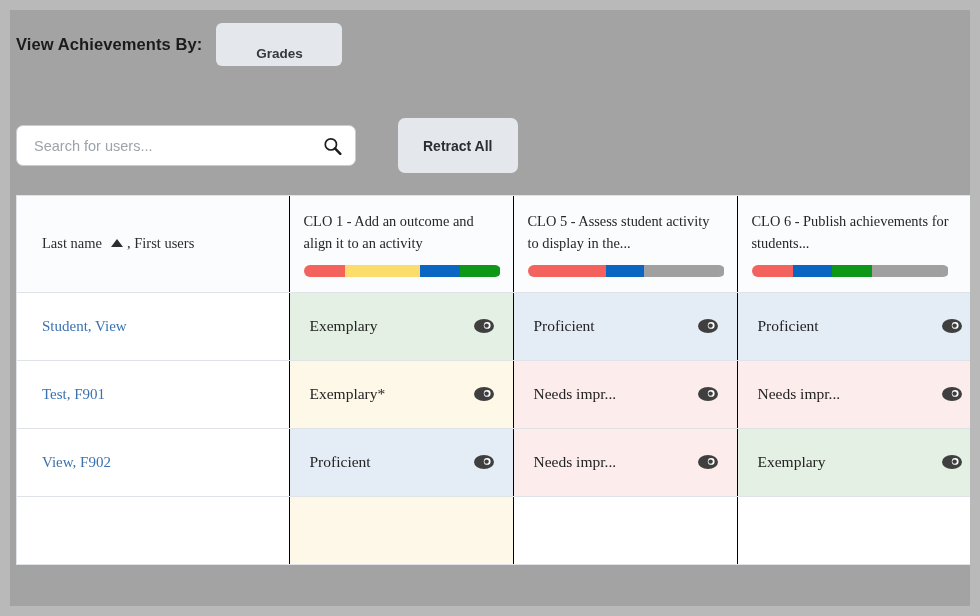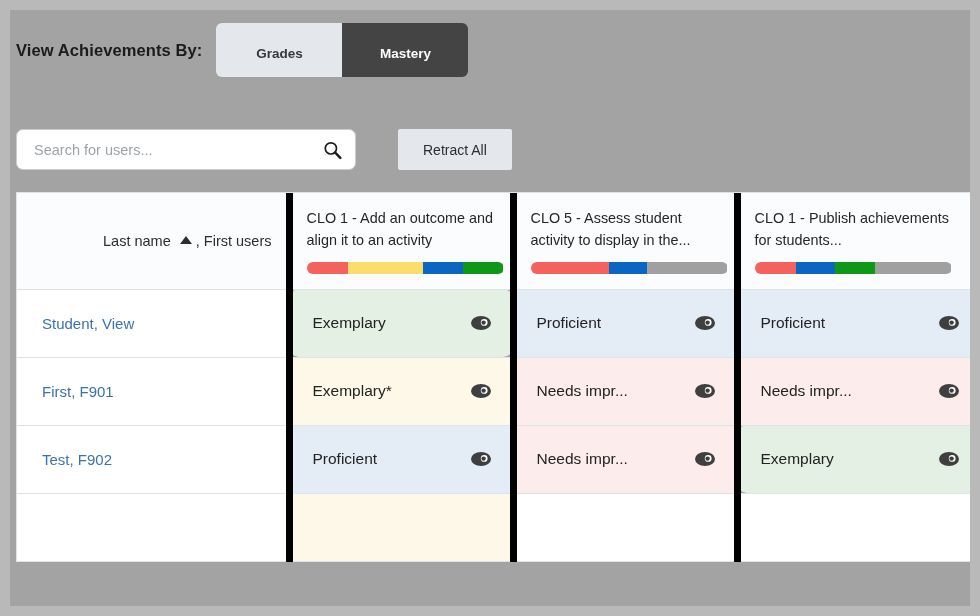--- a/index.html
+++ b/index.html
@@ -37,21 +37,21 @@
   .seg-group {
     display: flex;
     margin-left: 14px;
     border-radius: 6px;
     overflow: hidden;
   }
   .seg {
     font-size: 13.5px;
     font-weight: bold;
     padding: 8px 16px;
-    height: 54px;
+    height: 43px;
     line-height: 45px;
     text-align: center;
     cursor: pointer;
     border: none;
     font-family: inherit;
   }
   .seg-off { background: #e4e8ed; color: #35383c; min-width: 126px; }
   .seg-on  { background: #444444; color: #ffffff; min-width: 126px; }
 
   
@@ -97,62 +97,62 @@
     right: 13px;
     top: 50%;
     transform: translateY(-50%);
     width: 19px; height: 19px;
     display: block;
   }
   .retract-btn {
     margin-left: 42px;
     background: #e4e8ed;
     border: none;
-    border-radius: 2px;
-    height: 41px;
+    border-radius: 7px;
+    height: 55px;
     padding: 0 25px;
     font-size: 14px;
-    font-weight: normal;
+    font-weight: bold;
     color: #2b2e31;
     font-family: inherit;
     cursor: pointer;
   }
 
   
   .table-wrap {
     margin: 22px 0 0 6px;
     width: 964px;
     border-top: 1px solid #dfe3e8;
     border-left: 1px solid #dfe3e8;
   }
   table { border-collapse: collapse; table-layout: fixed; width: 964px; }
   th, td {
-    border-right: 7px solid #000000;
+    border-right: 1px solid #000000;
     border-bottom: 1px solid #dfe3e8;
     vertical-align: middle;
+    font-family: Liberation Serif, serif;
   }
 
   col.c-name { width: 272px; }
   col.c-clo  { width: 224px; }
   col.c-clo4 { width: 244px; }
 
   thead th {
     background: #fbfcfd;
     height: 96px;
     padding: 0 14px;
     text-align: left;
     font-weight: normal;
   }
   .name-head {
     font-size: 14.5px;
     color: #2b2e31;
     display: flex;
     align-items: center;
     padding-left: 11px;
-    justify-content: flex-end;
   }
   .sort-caret {
     display: inline-block;
     margin: 0 4px 0 9px;
     width: 0; height: 0;
     border-left: 6px solid transparent;
     border-right: 6px solid transparent;
     border-bottom: 8px solid #2b2e31;
     position: relative;
     top: -1px;
@@ -190,36 +190,35 @@
     align-items: center;
     justify-content: space-between;
     padding: 0 4px 0 6px;
   }
   .eye {
     width: 22px; height: 16px;
     flex: 0 0 auto;
     cursor: pointer;
   }
 
-  .bg-green { background: #e3f0e3; border-radius: 10px; }
+  .bg-green { background: #e3f0e3; }
   .bg-cream { background: #fdf8e8; }
   .bg-blue  { background: #e4ecf5; }
   .bg-pink  { background: #fcecec; text-align: center; }
   .bg-white { background: #ffffff; }
 </style>
 </head>
 <body>
 
 <div id="app">
 
   <div class="toggle-row">
     <div class="toggle-label">View Achievements By:</div>
     <div class="seg-group">
       <button class="seg seg-off">Grades</button>
-      <button class="seg seg-on">Mastery</button>
     </div>
   </div>
 
 
   <div class="actions-row">
     <div class="search-box">
       <input type="text" placeholder="Search for users..." style="">
       <span class="search-icon">
         <svg viewBox="0 0 20 20" width="19" height="19">
           <circle cx="8.3" cy="8.3" r="5.9" fill="none" stroke="#1d1d1d" stroke-width="1.8"></circle>
@@ -258,21 +257,21 @@
           </th>
           <th>
             <div class="clo-head-text">CLO 5 - Assess student activity to display in the...</div>
             <div class="mini-bar">
                 <span style="background: rgb(244, 98, 94); width: 40%;"></span>
                 <span style="background: rgb(10, 102, 194); width: 19%;"></span>
                 <span style="background: rgb(160, 160, 160); width: 41%;"></span>
               </div>
           </th>
           <th>
-            <div class="clo-head-text">CLO 1 - Publish achievements for students...</div>
+            <div class="clo-head-text">CLO 6 - Publish achievements for students...</div>
             <div class="mini-bar">
                 <span style="background: rgb(244, 98, 94); width: 21%;"></span>
                 <span style="background: rgb(10, 102, 194); width: 20%;"></span>
                 <span style="background: rgb(15, 152, 24); width: 20%;"></span>
                 <span style="background: rgb(160, 160, 160); width: 39%;"></span>
               </div>
           </th>
 
         </tr>
       </thead>
@@ -304,21 +303,21 @@
                 <span>Proficient</span>
                 <svg class="eye" viewBox="0 0 22 16">
                   <ellipse cx="11" cy="8" rx="10" ry="7" fill="#3f3f3f"></ellipse>
                   <circle cx="14.2" cy="7.4" r="3.4" fill="#ffffff"></circle>
                   <circle cx="13.6" cy="7.6" r="2.2" fill="#3f3f3f"></circle>
                 </svg>
               </div>
             </td>
           </tr>
           <tr>
-            <td class="name-cell">First, F901</td>
+            <td class="name-cell">Test, F901</td>
             <td class="level-cell bg-cream">
               <div class="level-inner">
                 <span>Exemplary*</span>
                 <svg class="eye" viewBox="0 0 22 16">
                   <ellipse cx="11" cy="8" rx="10" ry="7" fill="#3f3f3f"></ellipse>
                   <circle cx="14.2" cy="7.4" r="3.4" fill="#ffffff"></circle>
                   <circle cx="13.6" cy="7.6" r="2.2" fill="#3f3f3f"></circle>
                 </svg>
               </div>
             </td>
@@ -337,21 +336,21 @@
                 <span>Needs impr...</span>
                 <svg class="eye" viewBox="0 0 22 16">
                   <ellipse cx="11" cy="8" rx="10" ry="7" fill="#3f3f3f"></ellipse>
                   <circle cx="14.2" cy="7.4" r="3.4" fill="#ffffff"></circle>
                   <circle cx="13.6" cy="7.6" r="2.2" fill="#3f3f3f"></circle>
                 </svg>
               </div>
             </td>
           </tr>
           <tr>
-            <td class="name-cell">Test, F902</td>
+            <td class="name-cell">View, F902</td>
             <td class="level-cell bg-blue">
               <div class="level-inner">
                 <span>Proficient</span>
                 <svg class="eye" viewBox="0 0 22 16">
                   <ellipse cx="11" cy="8" rx="10" ry="7" fill="#3f3f3f"></ellipse>
                   <circle cx="14.2" cy="7.4" r="3.4" fill="#ffffff"></circle>
                   <circle cx="13.6" cy="7.6" r="2.2" fill="#3f3f3f"></circle>
                 </svg>
               </div>
             </td>

